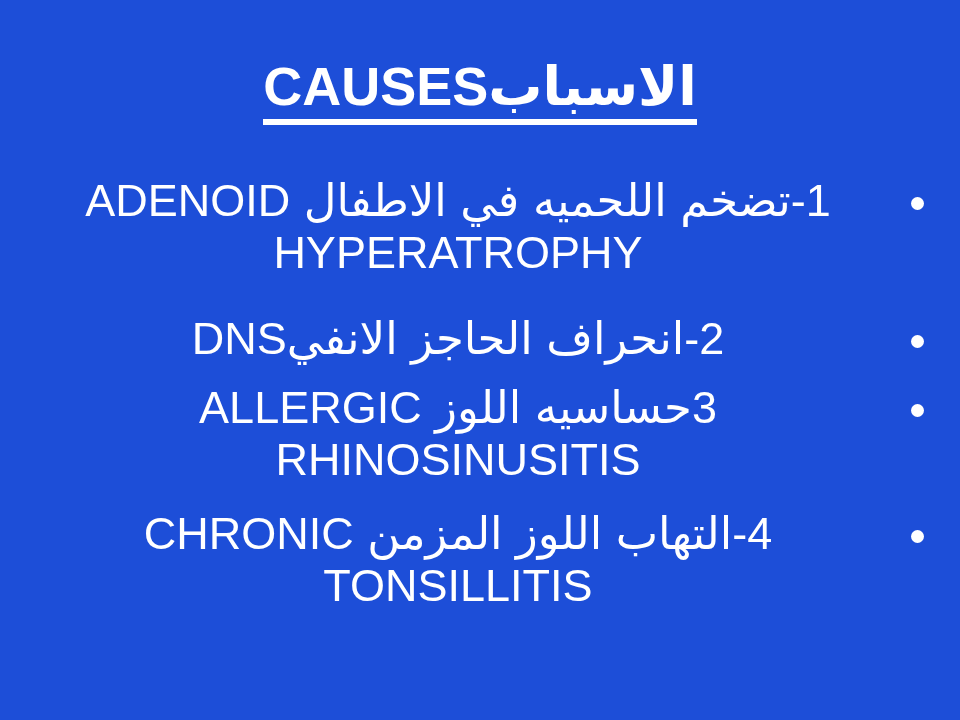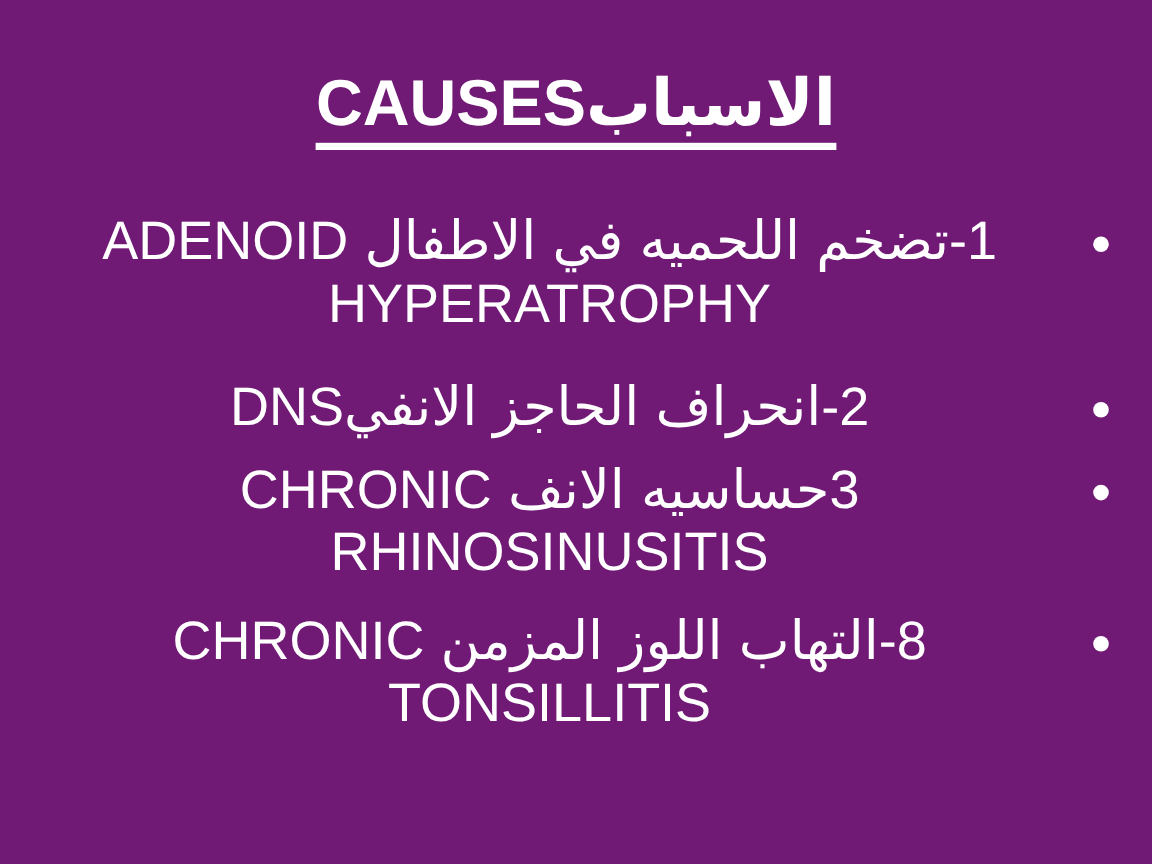--- a/index.html
+++ b/index.html
@@ -14,21 +14,21 @@
     background: #214a7c;
     font-family: "Liberation Sans", "DejaVu Sans", sans-serif;
     color: #ffffff;
     -webkit-font-smoothing: antialiased;
   }
 
   .slide {
     position: relative;
     width: 960px;
     height: 720px;
-    background: #701a75;
+    background: #1d4ed8;
     box-sizing: border-box;
     direction: rtl;
     overflow: hidden;
   }
 
   
   .title-block {
     width: 100%;
     text-align: center;
     padding-top: 22px;
@@ -109,23 +109,23 @@
       <span class="bullet-text">1-تضخم اللحميه في الاطفال ADENOID HYPERATROPHY</span>
     </li>
 
     <li class="bullet-item item-2">
       <span class="bullet-marker"></span>
       <span class="bullet-text">2-انحراف الحاجز الانفيDNS</span>
     </li>
 
     <li class="bullet-item item-3">
       <span class="bullet-marker"></span>
-      <span class="bullet-text">3حساسيه الانف CHRONIC RHINOSINUSITIS</span>
+      <span class="bullet-text">3حساسيه اللوز ALLERGIC RHINOSINUSITIS</span>
     </li>
 
     <li class="bullet-item item-4">
       <span class="bullet-marker"></span>
-      <span class="bullet-text">8-التهاب اللوز المزمن CHRONIC TONSILLITIS</span>
+      <span class="bullet-text">4-التهاب اللوز المزمن CHRONIC TONSILLITIS</span>
     </li>
 
   </ul>
 
 </div>
 
 </body></html>

